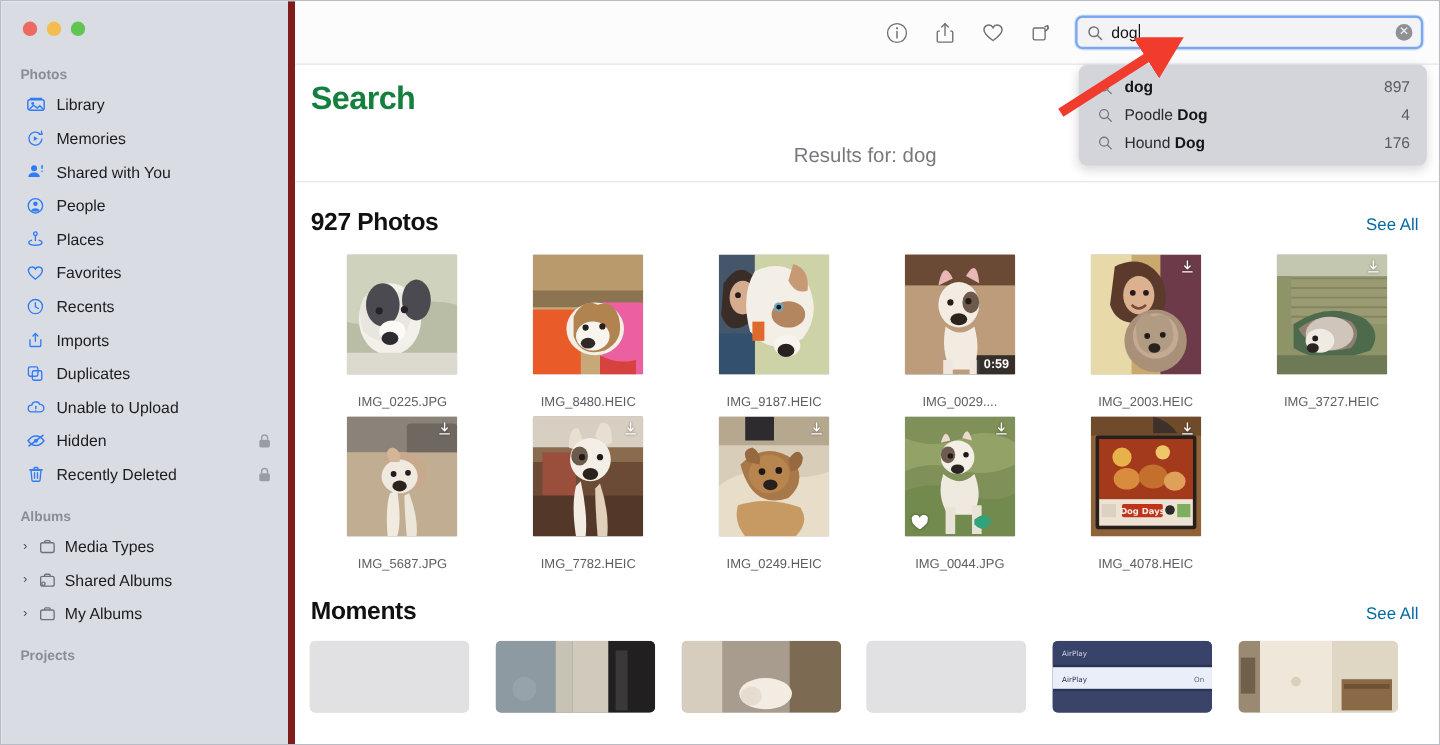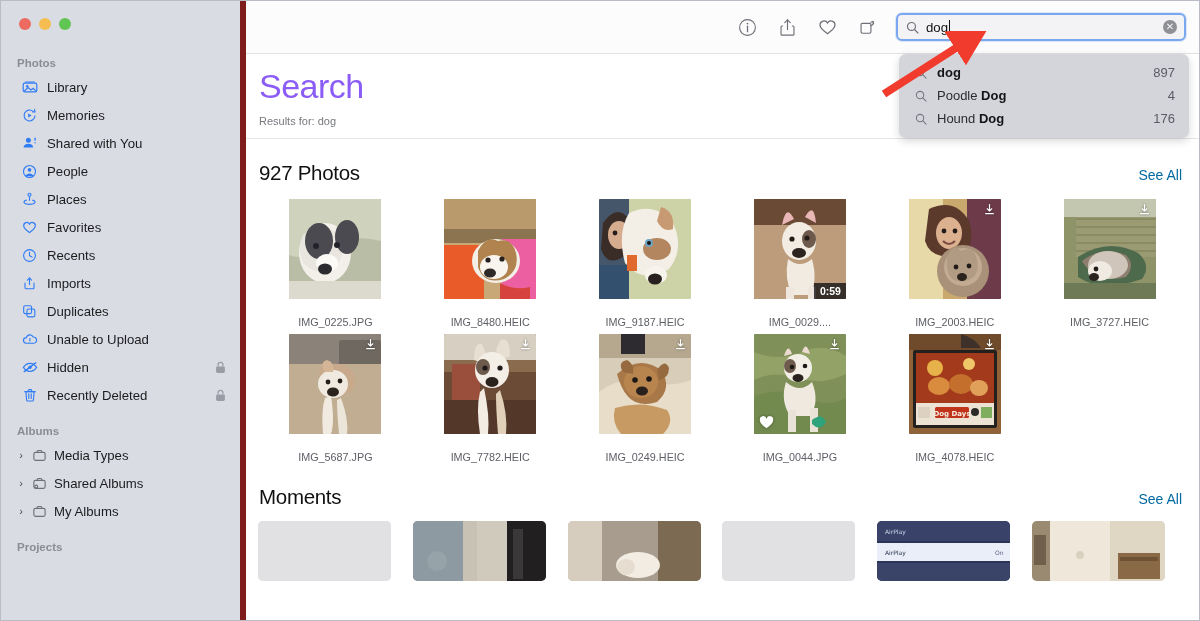--- a/index.html
+++ b/index.html
@@ -174,39 +174,39 @@
   
   #content {
     position: absolute;
     top: 53px; left: 0; right: 0; bottom: 0;
     overflow: hidden;
     background: #ffffff;
   }
 
   #page-header { padding: 13px 16px 0 13px; }
   #page-title {
-    font-size: 34px; font-weight: 400;
-    color: #8b5cf6; letter-spacing: -0.5px;
+    font-size: 27px; font-weight: 700;
+    color: #15803d; letter-spacing: -0.5px;
   }
   #results-for {
-    font-size: 11px; color: #77797f;
-    margin-top: 9px; padding-bottom: 11px;
+    font-size: 17px; color: #77797f;
+    margin-top: 22px; padding-bottom: 11px; text-align: center;
   }
   #header-divider {
     height: 1px; background: #e6e6e9;
     margin: 0 0 0 0;
   }
 
   .section-head {
     display: flex; align-items: baseline;
     justify-content: space-between;
     padding: 22px 17px 0 13px;
   }
   .section-title {
-    font-size: 20.5px; font-weight: 400;
+    font-size: 20.5px; font-weight: 700;
     color: #111113; letter-spacing: -0.3px;
   }
   .see-all {
     font-size: 14px; color: #0369a1;
     cursor: default;
   }
 
   
   #photo-grid {
     display: grid;

